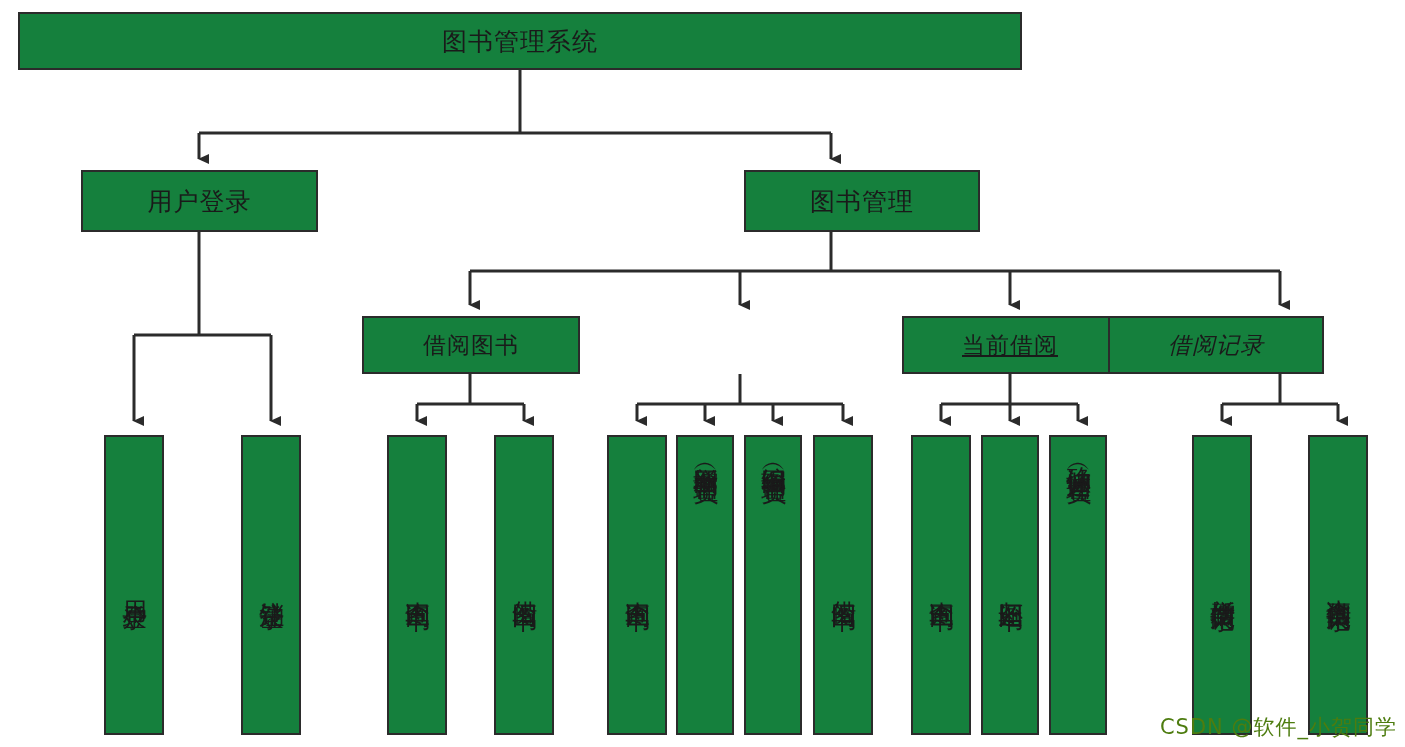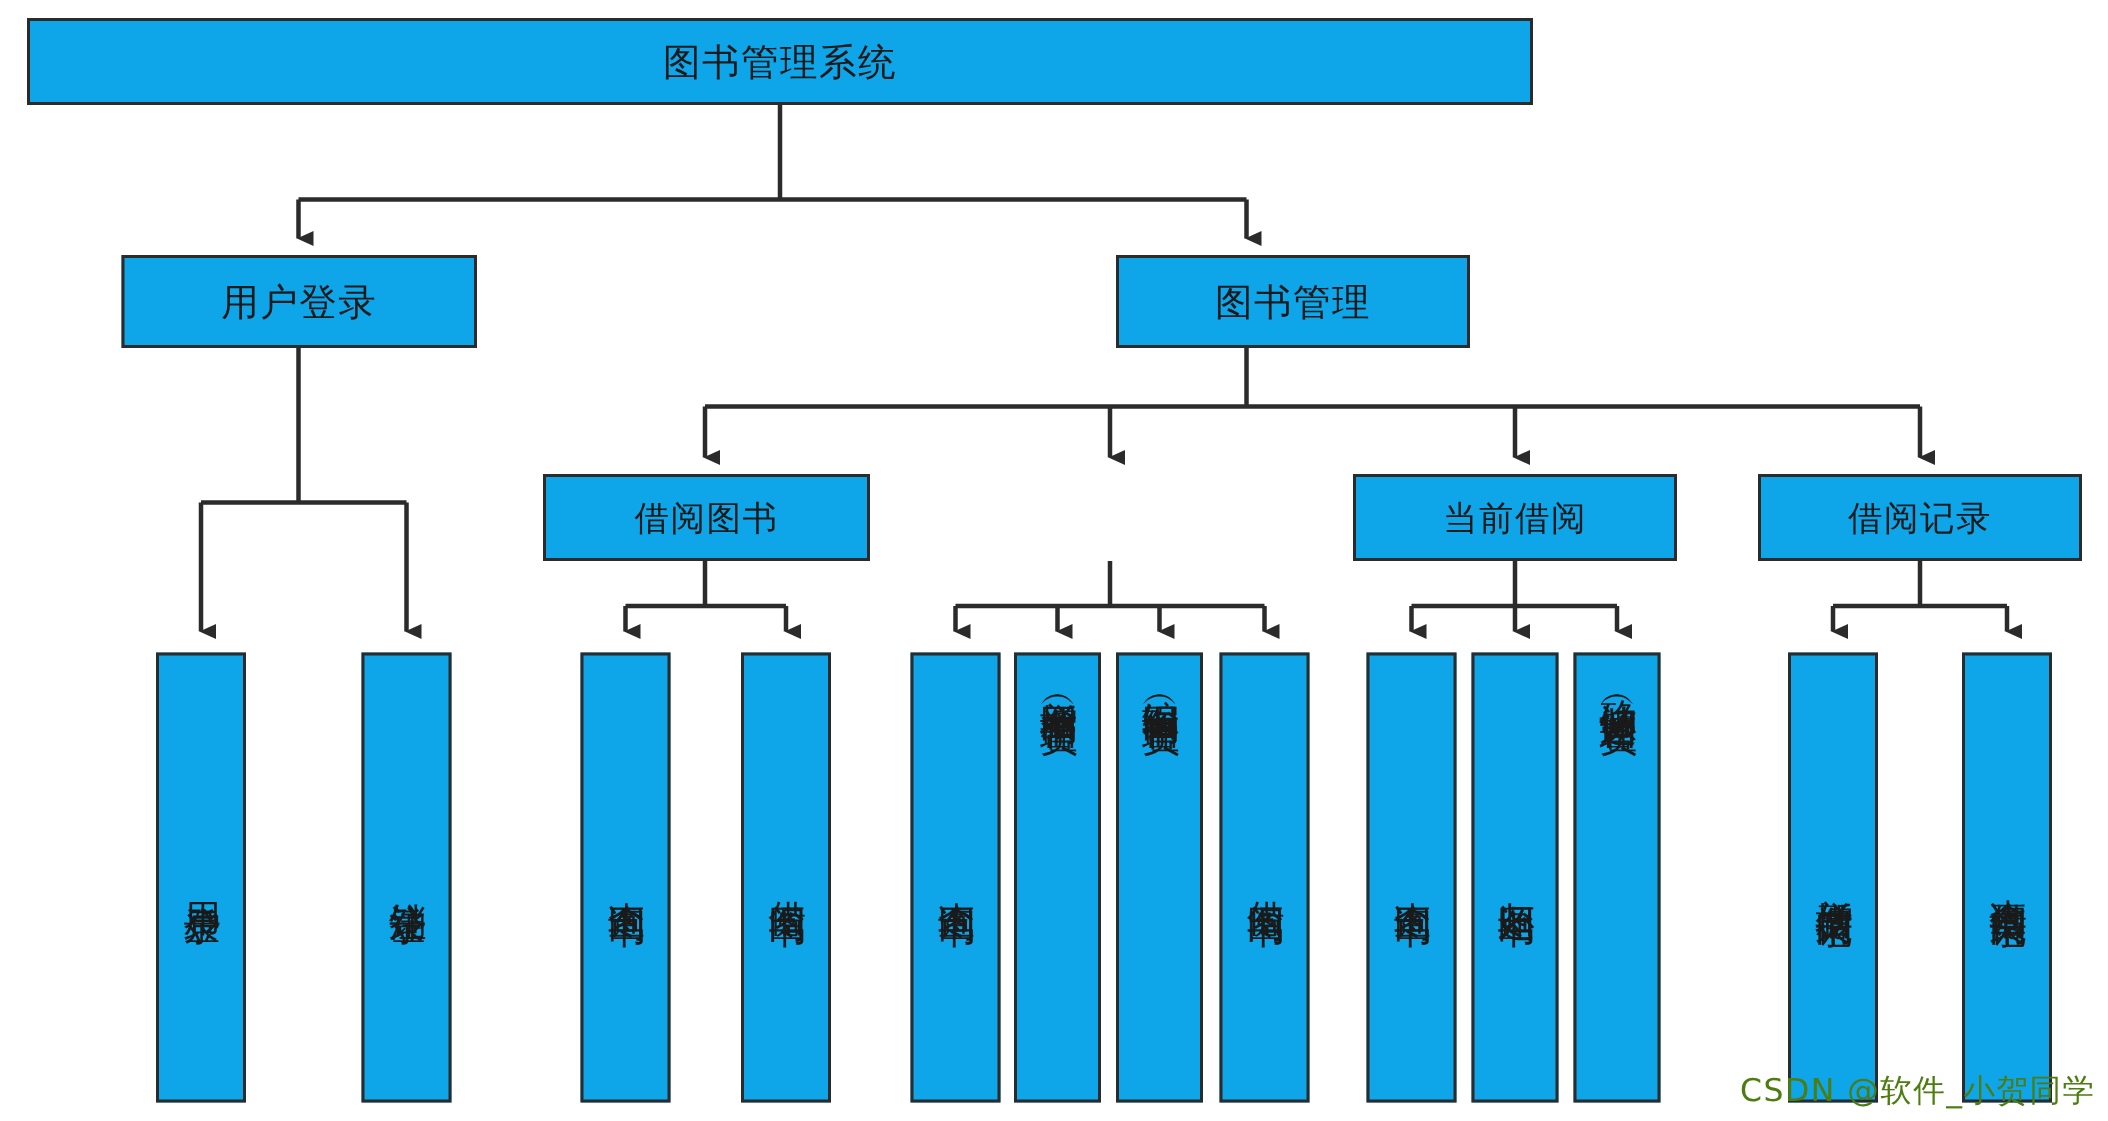--- a/index.html
+++ b/index.html
@@ -1,19 +1,19 @@
 <!DOCTYPE html>
 <html><head>
 <meta charset="utf-8">
 <style>
   html,body{margin:0;padding:0;background:#ffffff;}
   body{font-family:"DejaVu Sans","Liberation Sans",sans-serif;}
   #stage{position:relative;width:1405px;height:747px;background:#fff;overflow:hidden;}
   #stage svg{position:absolute;left:0;top:0;width:1405px;height:747px;}
-  .node{position:absolute;box-sizing:border-box;border:2.5px solid #2b2b2b;background:#0ea5e9;
+  .node{position:absolute;box-sizing:border-box;border:2.5px solid #2b2b2b;background:#15803d;
         display:flex;align-items:center;justify-content:center;color:#1a1a1a;}
   .node.h{font-size:25px;letter-spacing:1px;}
   .node.h.small{font-size:23px;}
   .node.v{writing-mode:vertical-rl;text-orientation:upright;font-size:25px;
           line-height:1.22;letter-spacing:2px;justify-content:flex-start;align-items:center;
           padding-top:10px;}
   .node.v.mid{justify-content:center;padding-top:0;}
   .watermark{position:absolute;right:8px;bottom:6px;font-size:21px;color:#4d7c0f;
              letter-spacing:1px;white-space:nowrap;}
 </style>
@@ -71,22 +71,22 @@
       <path d="M1338,404 L1338,421" marker-end="url(#arw)"></path>
     </g>
   </svg>
 
   <div class="node h" style="left:18px;top:12px;width:1004px;height:58px;">图书管理系统</div>
 
   <div class="node h" style="left:81px;top:170px;width:237px;height:62px;">用户登录</div>
   <div class="node h" style="left:712px;top:170px;width:236px;height:62px;margin-left:32px;">图书管理</div>
 
   <div class="node h small" style="left:362px;top:316px;width:218px;height:58px;">借阅图书</div>
-  <div class="node h small" style="left:902px;top:316px;width:216px;height:58px;">当前借阅</div>
-  <div class="node h small" style="left:1172px;top:316px;width:216px;height:58px;">借阅记录</div>
+  <div class="node h small" style="left:902px;top:316px;width:216px;height:58px;text-decoration:underline;">当前借阅</div>
+  <div class="node h small" style="left:1108px;top:316px;width:216px;height:58px;font-style:italic;">借阅记录</div>
 
   <div class="node v mid" style="left:104px;top:435px;width:60px;height:300px;">用户登录</div>
   <div class="node v mid" style="left:241px;top:435px;width:60px;height:300px;">注销登录</div>
 
   <div class="node v mid" style="left:387px;top:435px;width:60px;height:300px;">查询图书</div>
   <div class="node v mid" style="left:494px;top:435px;width:60px;height:300px;">借阅图书</div>
 
   <div class="node v mid" style="left:607px;top:435px;width:60px;height:300px;">查询图书</div>
   <div class="node v" style="left:676px;top:435px;width:58px;height:300px;">新增图书（管理员）</div>
   <div class="node v" style="left:744px;top:435px;width:58px;height:300px;">编辑图书（管理员）</div>

